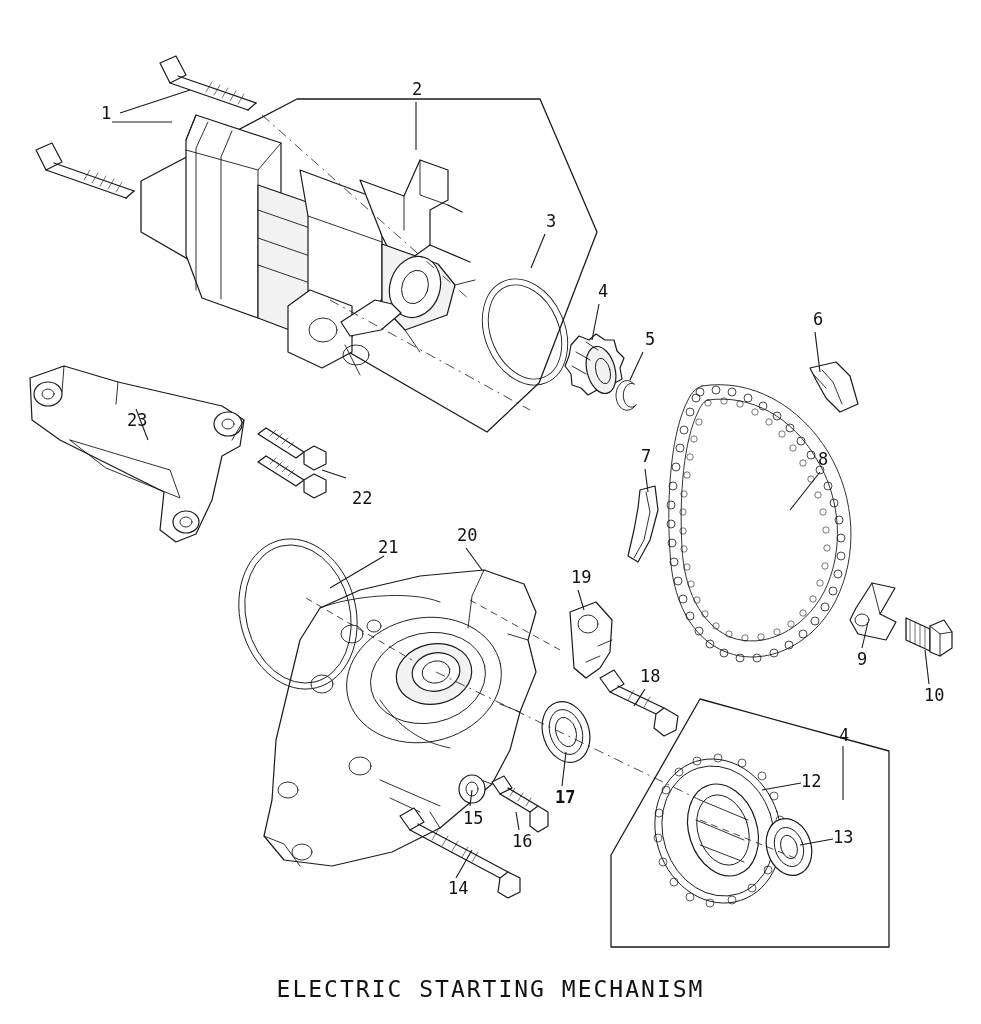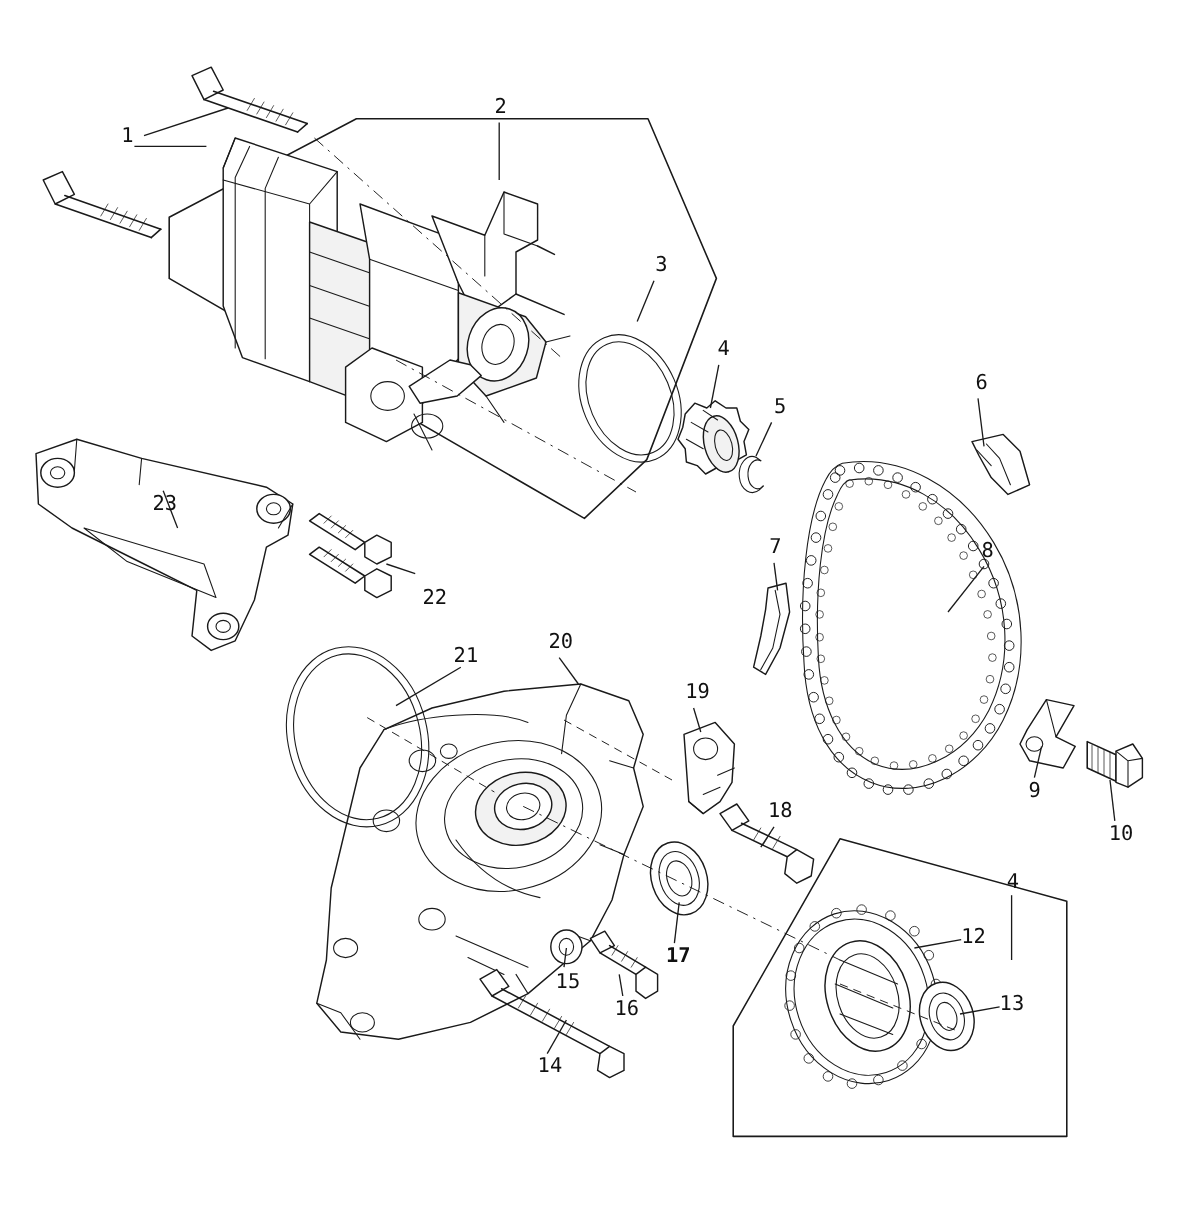--- a/index.html
+++ b/index.html
@@ -410,13 +410,14 @@
   <div class="callout" style="left:463px; top:810px;">15</div>
   <div class="callout" style="left:512px; top:833px;">16</div>
   <div class="callout" style="left:555px; top:789px;font-weight:bold;">17</div>
   <div class="callout" style="left:640px; top:668px;">18</div>
   <div class="callout" style="left:571px; top:569px;">19</div>
   <div class="callout" style="left:457px; top:527px;">20</div>
   <div class="callout" style="left:378px; top:539px;">21</div>
   <div class="callout" style="left:352px; top:470px;margin-top:20px;">22</div>
   <div class="callout" style="left:127px; top:388px;margin-top:24px;">23</div>
 
+  <div id="figure-title">ELECTRIC STARTING MECHANISM</div>
 </div>
 
 </body></html>

